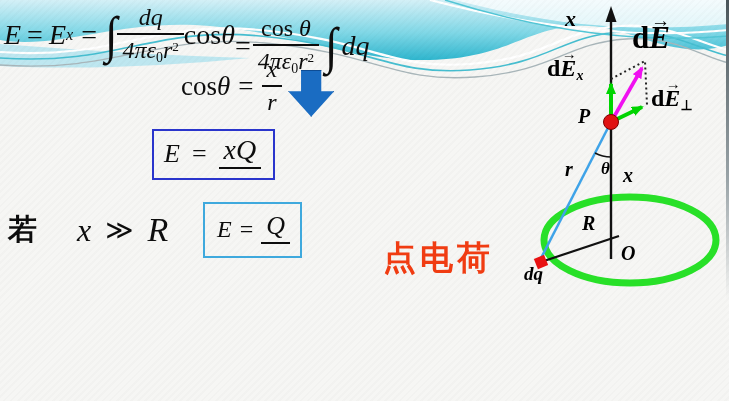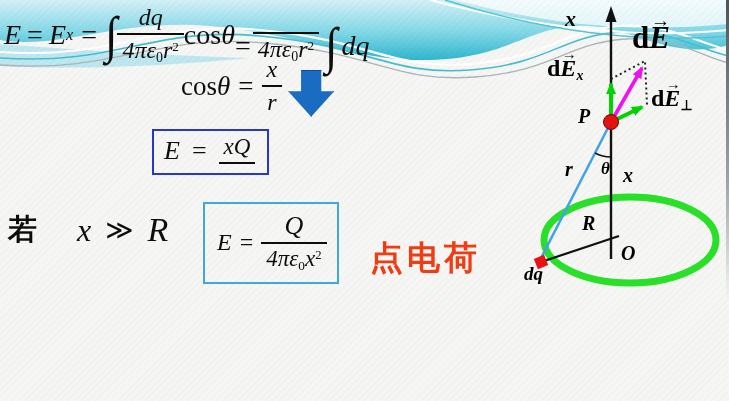--- a/index.html
+++ b/index.html
@@ -26,32 +26,32 @@
 
   #eq1{left:4px;top:5px;font-size:28px;}
   #eq1 .frac{font-size:24px;}
   #eq2{left:181px;top:57px;font-size:27px;}
   #eq2 .frac{font-size:24px;}
   .down-arrow{width:46px;height:47px;background:#1a6cc2;margin-left:6px;transform:translateY(7px);
        clip-path:polygon(28% 0,72% 0,72% 46%,100% 46%,50% 100%,0 46%,28% 46%);
        border:1px solid #0d4c94;box-sizing:border-box;}
   #box1{left:152px;top:129px;border:2.5px solid #2a35cc;padding:4px 12px 6px 10px;
         display:flex;align-items:center;font-size:26px;}
-  #box1 .frac{font-size:23px;margin-left:12px;}
+  #box1 .frac{font-size:28px;margin-left:12px;}
   #box1 .paren{font-size:1.35em;font-weight:300;transform:scaleY(1.05);font-style:normal;}
   #cond{left:8px;top:210px;display:flex;align-items:center;font-size:30px;}
   #cond .ruo{font-family:"DejaVu Sans",sans-serif;font-size:29px;font-weight:bold;}
   #cond .xx{font-size:32px;margin-left:40px;}
   #cond .gg{font-size:27px;margin-left:14px;letter-spacing:-2px;}
   #cond .RR{font-size:34px;margin-left:16px;}
   #box2{left:203px;top:202px;border:2px solid #3fa9dd;padding:8px 10px 9px 12px;
         display:flex;align-items:center;font-size:24px;}
   #box2 .frac{font-size:23px;margin-left:8px;}
   #box2 .num{font-size:26px;}
-  #pointcharge{left:370px;top:236px;font-size:33px;font-weight:bold;color:#f03c12;
+  #pointcharge{left:383px;top:236px;font-size:33px;font-weight:bold;color:#f03c12;
         font-family:"DejaVu Sans",sans-serif;letter-spacing:4px;}
 
   #diagram{position:absolute;left:505px;top:0;width:224px;height:312px;}
   #diagram svg{position:absolute;left:0;top:0;}
   .dlabel{position:absolute;font-family:"Liberation Serif",serif;font-weight:bold;color:#000;
           white-space:nowrap;line-height:1;}
   .vec{position:relative;display:inline-block;font-style:italic;}
   .vec .va{position:absolute;left:55%;transform:translateX(-50%);top:-.58em;font-size:.62em;
            font-style:normal;font-weight:bold;}
   #lbl-x-top{left:60px;top:8px;font-size:22px;font-style:italic;}
@@ -102,20 +102,21 @@
       <span class="int">∫</span>
       <span class="frac">
         <span class="num it">dq</span>
         <span class="bar"></span>
         <span class="den"><span class="it">4πε</span><span class="sb" style="font-style:normal">0</span><span class="it">r</span><span class="sp">2</span></span>
       </span>
       <span><span>cos</span><span class="it">θ</span></span>
       <span class="shift">
         <span style="margin:0 2px 0 0;">=</span>
         <span class="frac">
+          <span class="num"><span>cos</span>&nbsp;<span class="it">θ</span></span>
           <span class="bar"></span>
           <span class="den"><span class="it">4πε</span><span class="sb" style="font-style:normal">0</span><span class="it">r</span><span class="sp">2</span></span>
         </span>
         <span class="int" style="margin-left:6px;">∫</span>
         <span class="it" style="margin-left:4px;">dq</span>
       </span>
     </div>
 
     <div class="fml mrow" id="eq2">
       <span><span>cos</span><span class="it">θ</span></span>
@@ -143,21 +144,20 @@
       <span class="gg">≫</span>
       <span class="RR it">R</span>
     </div>
 
     <div class="fml" id="box2">
       <span class="it">E</span>
       <span style="margin-left:8px;">=</span>
       <span class="frac">
         <span class="num it">Q</span>
         <span class="bar"></span>
-        <span class="den"><span class="it">4πε</span><span class="sb" style="font-style:normal">0</span><span class="it">x</span><span class="sp">2</span></span>
       </span>
     </div>
 
     <div class="fml" id="pointcharge">点电荷</div>
 
     <div id="diagram">
       <svg width="224" height="312">
         <defs>
           <marker id="mg" markerUnits="userSpaceOnUse" markerWidth="16" markerHeight="14" refX="10" refY="5" orient="auto">
             <path d="M0,0 L12,5 L0,10 Z" fill="#00d400"></path>

